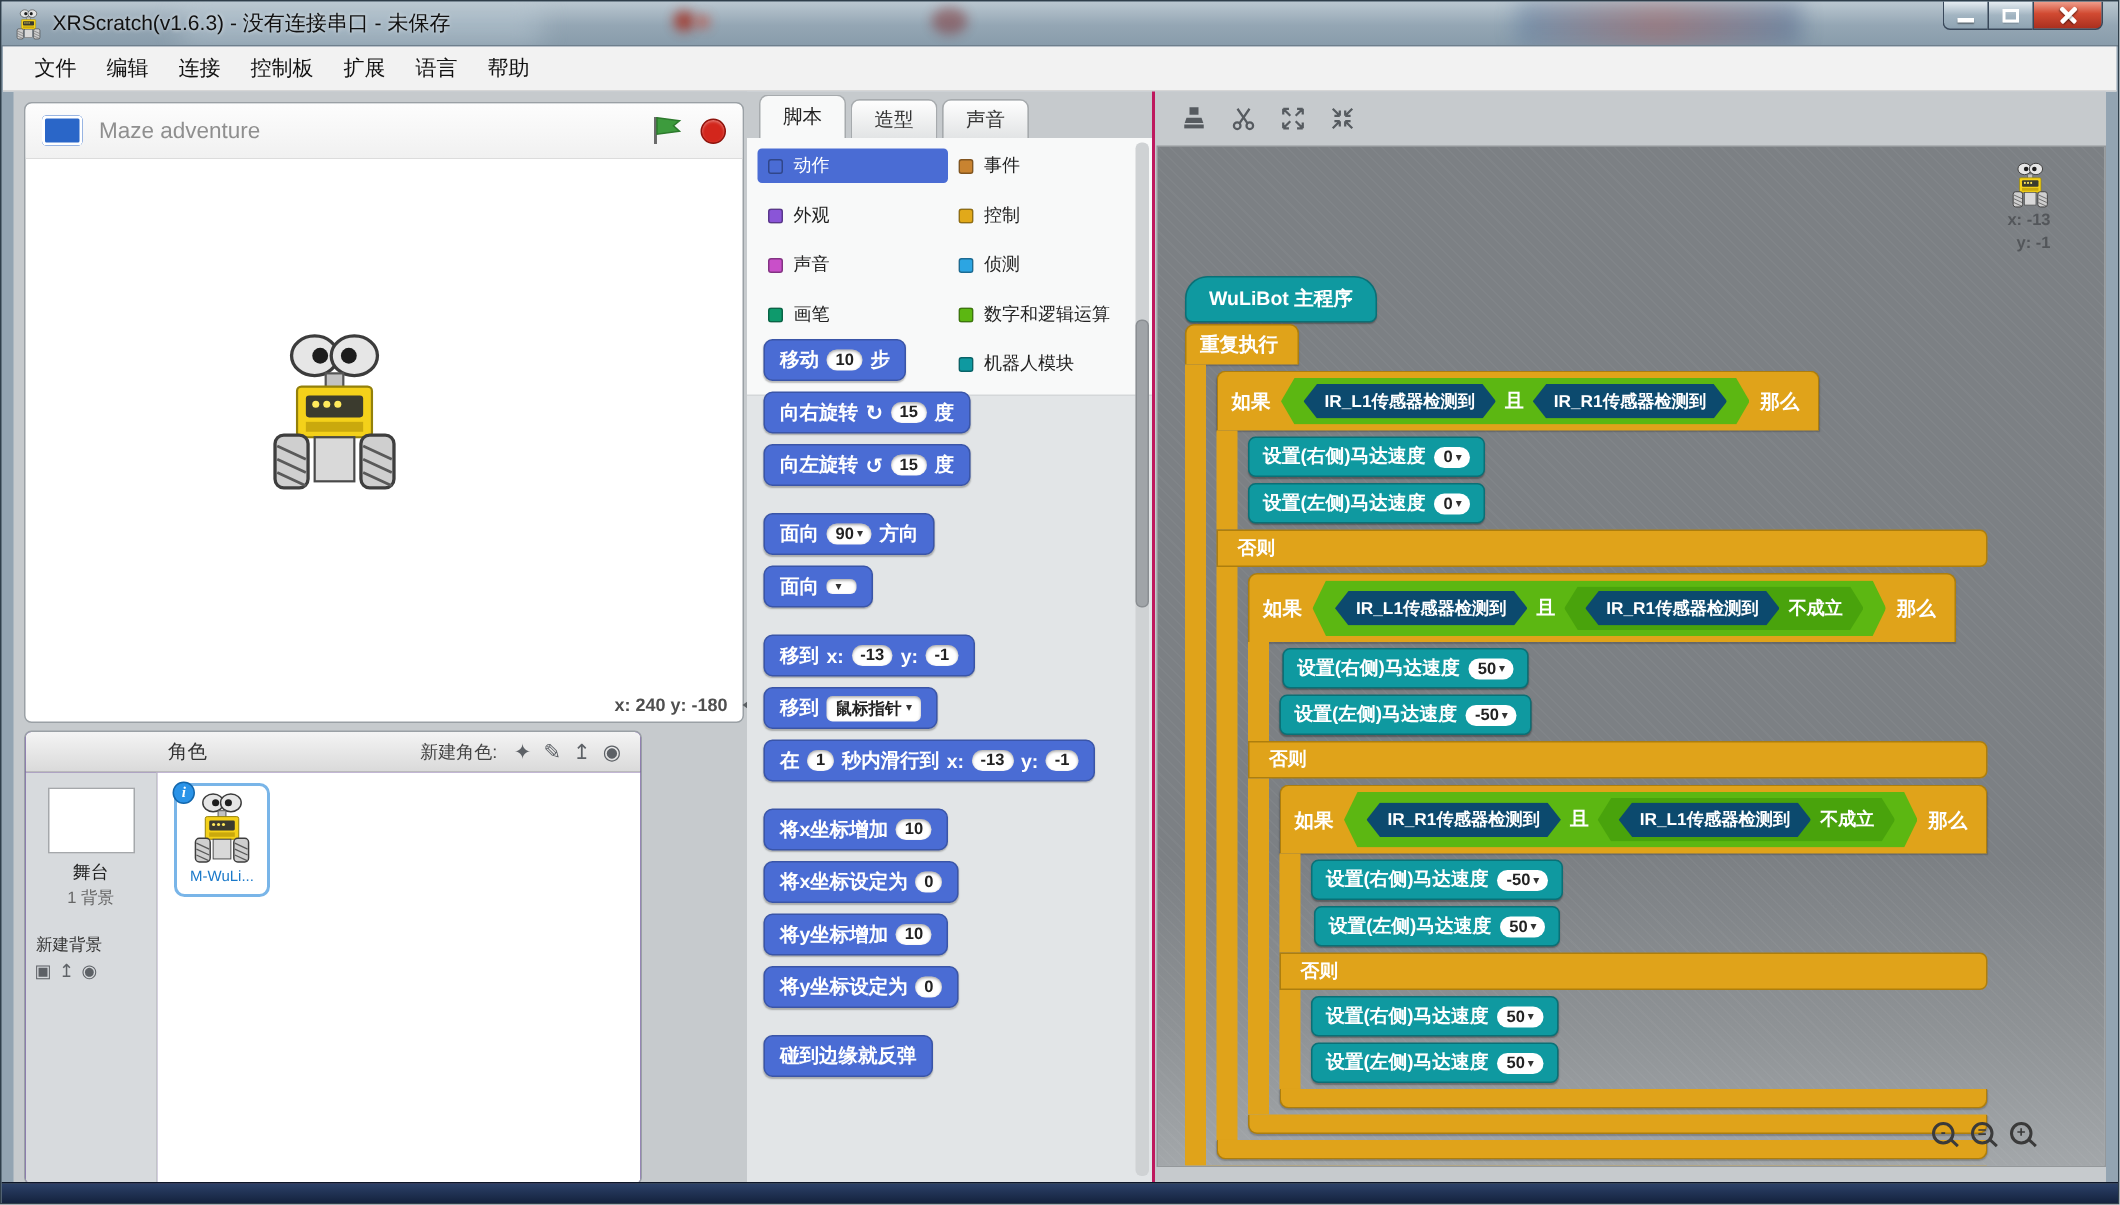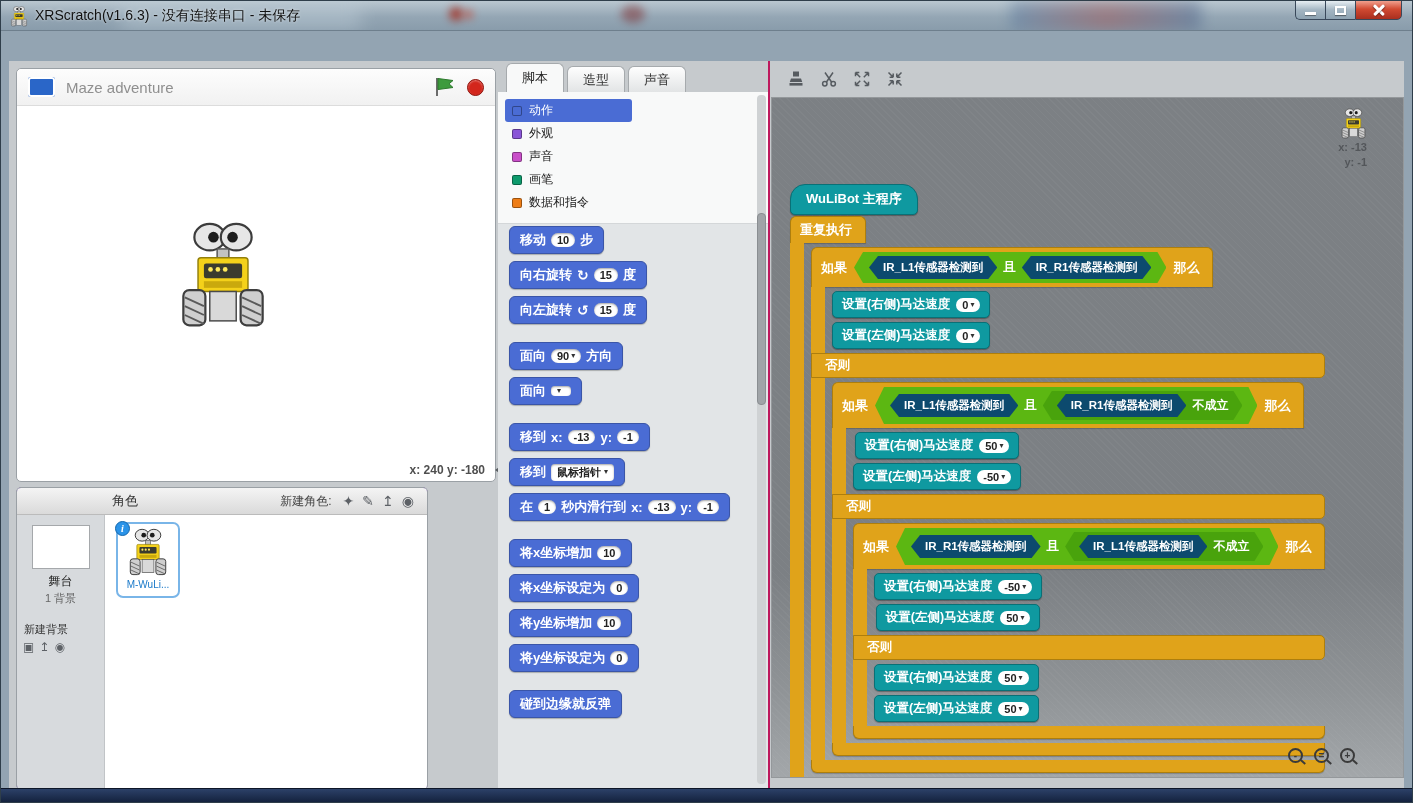--- a/index.html
+++ b/index.html
@@ -65,21 +65,21 @@
 .card-robot{width:42px;height:50px}
 .sp-name{font-size:10px;color:#1a79c9;margin-top:1px;white-space:nowrap}
 .ibadge{position:absolute;left:-3px;top:-3px;width:15px;height:15px;border-radius:50%;background:#2a93e8;border:1px solid #1367ad;color:#fff;font:italic bold 10px "Liberation Serif","DejaVu Serif",serif;display:flex;align-items:center;justify-content:center}
 
 
 .palette{position:absolute;left:489px;top:0;bottom:0;width:272px;background:#e2e5e7;border-right:2px solid #be185d}
 .tabs{height:31px;display:flex;align-items:flex-end;padding-left:8px;gap:3px;background:#c6cacd}
 .tab{height:26px;padding:0 15px;display:flex;align-items:center;font-size:13px;color:#333;background:linear-gradient(#fefefe,#e2e4e5);border:1px solid #a6aaad;border-bottom:none;border-radius:6px 6px 0 0;cursor:default}
 .tab.active{background:#f8f9f9;height:29px;color:#222}
 .cats{background:#f8f9f9;display:flex;padding:7px 0 9px 7px;border-bottom:1px solid #d4d7d9}
-.catcol{width:127px;display:flex;flex-direction:column;gap:0}
+.catcol{width:127px;display:flex;flex-direction:column;gap:10px}
 .cat-row{display:flex;align-items:center;gap:7px;font-size:12px;color:#222;padding:3px 7px;border-radius:3px}
 .cat-row.sel{background:#4a6cd4;color:#fff}
 .cat-sq{width:10px;height:10px;border-radius:2px;border:1px solid rgba(0,0,0,.35);flex:0 0 auto}
 .pblocks{position:absolute;top:151px;left:0;right:13px;bottom:0;padding:14px 0 0 11px;overflow:hidden}
 .pgroup{display:flex;flex-direction:column;align-items:flex-start;gap:7px;margin-bottom:18px}
 .pblock{background:#4a6cd4;border:1px solid #3a55a8;border-radius:6px;padding:4px 10px;color:#fff;font-weight:bold;font-size:13px;display:inline-flex;align-items:center;gap:5px;white-space:nowrap;box-shadow:0 1px 1px rgba(0,0,0,.25);cursor:default}
 .bt{white-space:nowrap}
 .bicon{font-size:14px;line-height:1}
 .oval{background:#fff;border-radius:999px;min-width:18px;padding:1px 6px;font-size:11px;font-weight:bold;color:#222;display:inline-flex;align-items:center;justify-content:center;gap:2px;box-shadow:inset 0 1px 2px rgba(0,0,0,.35)}
 .bmenu{background:#fff;border-radius:4px;min-width:20px;padding:1px 6px;font-size:11px;font-weight:bold;color:#222;display:inline-flex;align-items:center;gap:3px;box-shadow:inset 0 1px 2px rgba(0,0,0,.35)}
@@ -156,20 +156,29 @@
       <div class="wbtn max">
           <span class="g-max"></span>
         </div>
       <div class="wbtn close">
           <span class="g-x1"></span>
           <span class="g-x2"></span>
         </div>
     </div>
   </div>
 
+  <div class="menubar" id="menubar">
+      <div class="menu-item">文件</div>
+      <div class="menu-item">编辑</div>
+      <div class="menu-item">连接</div>
+      <div class="menu-item">控制板</div>
+      <div class="menu-item">扩展</div>
+      <div class="menu-item">语言</div>
+      <div class="menu-item">帮助</div>
+    </div>
 
   <div class="content">
 
     <div class="stage-panel">
       <div class="stage-header">
         <span class="scr-icon"></span>
         <span class="stage-title">Maze adventure</span>
         <span class="flag">
           <svg viewBox="0 0 24 24">
               <path d="M5 3 v18" stroke="#6b6b6b" stroke-width="2"></path>
@@ -266,20 +275,42 @@
               <span class="cat-sq" style="background: rgb(201, 79, 201);"></span>
               <span class="cat-label">声音</span>
             </div>
             <div class="cat-row">
               <span class="cat-sq" style="background: rgb(14, 154, 108);"></span>
               <span class="cat-label">画笔</span>
             </div>
             <div class="cat-row">
               <span class="cat-sq" style="background: rgb(238, 125, 22);"></span>
               <span class="cat-label">数据和指令</span>
+            </div>
+          </div>
+        <div class="catcol" id="cat-right">
+            <div class="cat-row">
+              <span class="cat-sq" style="background: rgb(200, 131, 48);"></span>
+              <span class="cat-label">事件</span>
+            </div>
+            <div class="cat-row">
+              <span class="cat-sq" style="background: rgb(225, 169, 26);"></span>
+              <span class="cat-label">控制</span>
+            </div>
+            <div class="cat-row">
+              <span class="cat-sq" style="background: rgb(44, 165, 226);"></span>
+              <span class="cat-label">侦测</span>
+            </div>
+            <div class="cat-row">
+              <span class="cat-sq" style="background: rgb(92, 183, 18);"></span>
+              <span class="cat-label">数字和逻辑运算</span>
+            </div>
+            <div class="cat-row">
+              <span class="cat-sq" style="background: rgb(15, 153, 160);"></span>
+              <span class="cat-label">机器人模块</span>
             </div>
           </div>
       </div>
       <div class="pblocks" id="pal-blocks">
           <div class="pgroup">
             <div class="pblock">
               <span class="bt">移动</span>
               <span class="oval">10</span>
               <span class="bt">步</span>
             </div>

